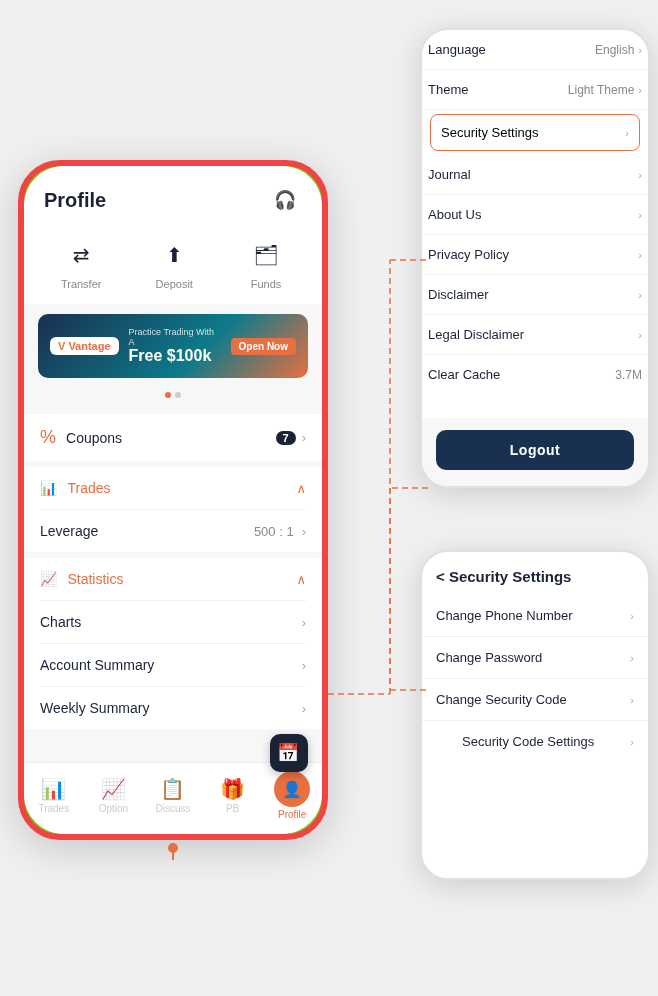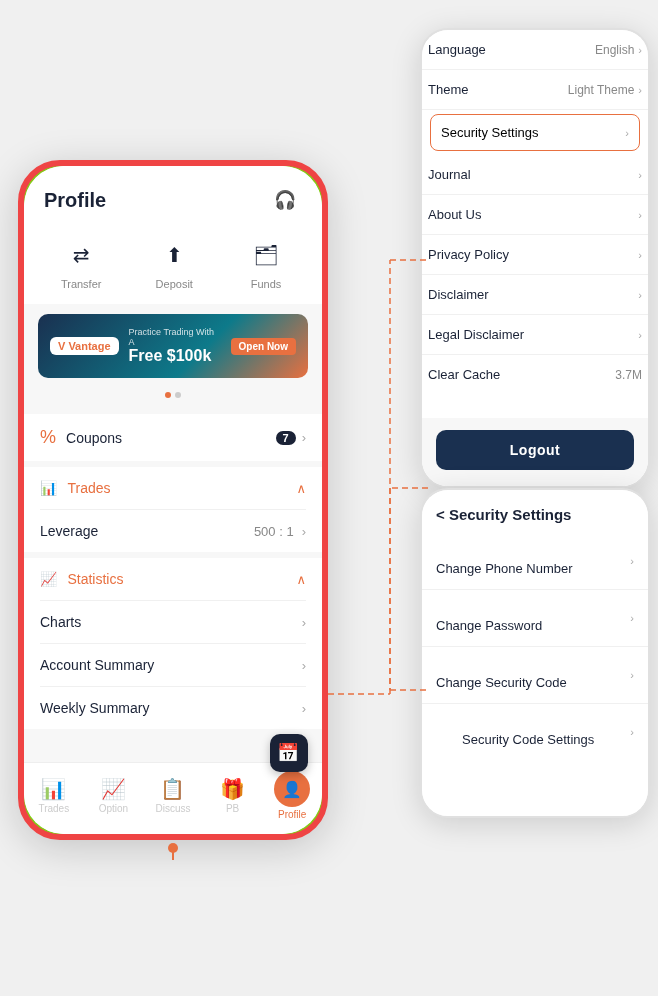--- a/index.html
+++ b/index.html
@@ -373,21 +373,21 @@
       font-size: 14px;
       font-weight: 600;
       cursor: pointer;
       letter-spacing: 0.5px;
     }
 
     
     .phone-security {
       position: absolute;
       right: 8px;
-      top: 488px;
+      top: 550px;
       width: 230px;
       height: 330px;
       background: #fff;
       border-radius: 28px;
       box-shadow: 0 6px 30px rgba(0,0,0,0.15);
       overflow: hidden;
       border: 2px solid #e0e0e0;
     }
     .phone-security-inner {
       width: 100%;
@@ -420,21 +420,20 @@
       align-items: center;
       justify-content: space-between;
       padding: 13px 14px;
       border-bottom: 1px solid #f0f0f0;
       cursor: pointer;
     }
     .security-item:last-child { border-bottom: none; padding-left: 40px; }
     .security-item-label {
       font-size: 13px;
       color: #1a2236;
-      margin-top: 15px;
     }
     .security-chevron {
       color: #aaa;
       font-size: 11px;
     }
 
     
     .dashed-line {
       stroke-dasharray: 6,4;
       stroke: #e87040;

